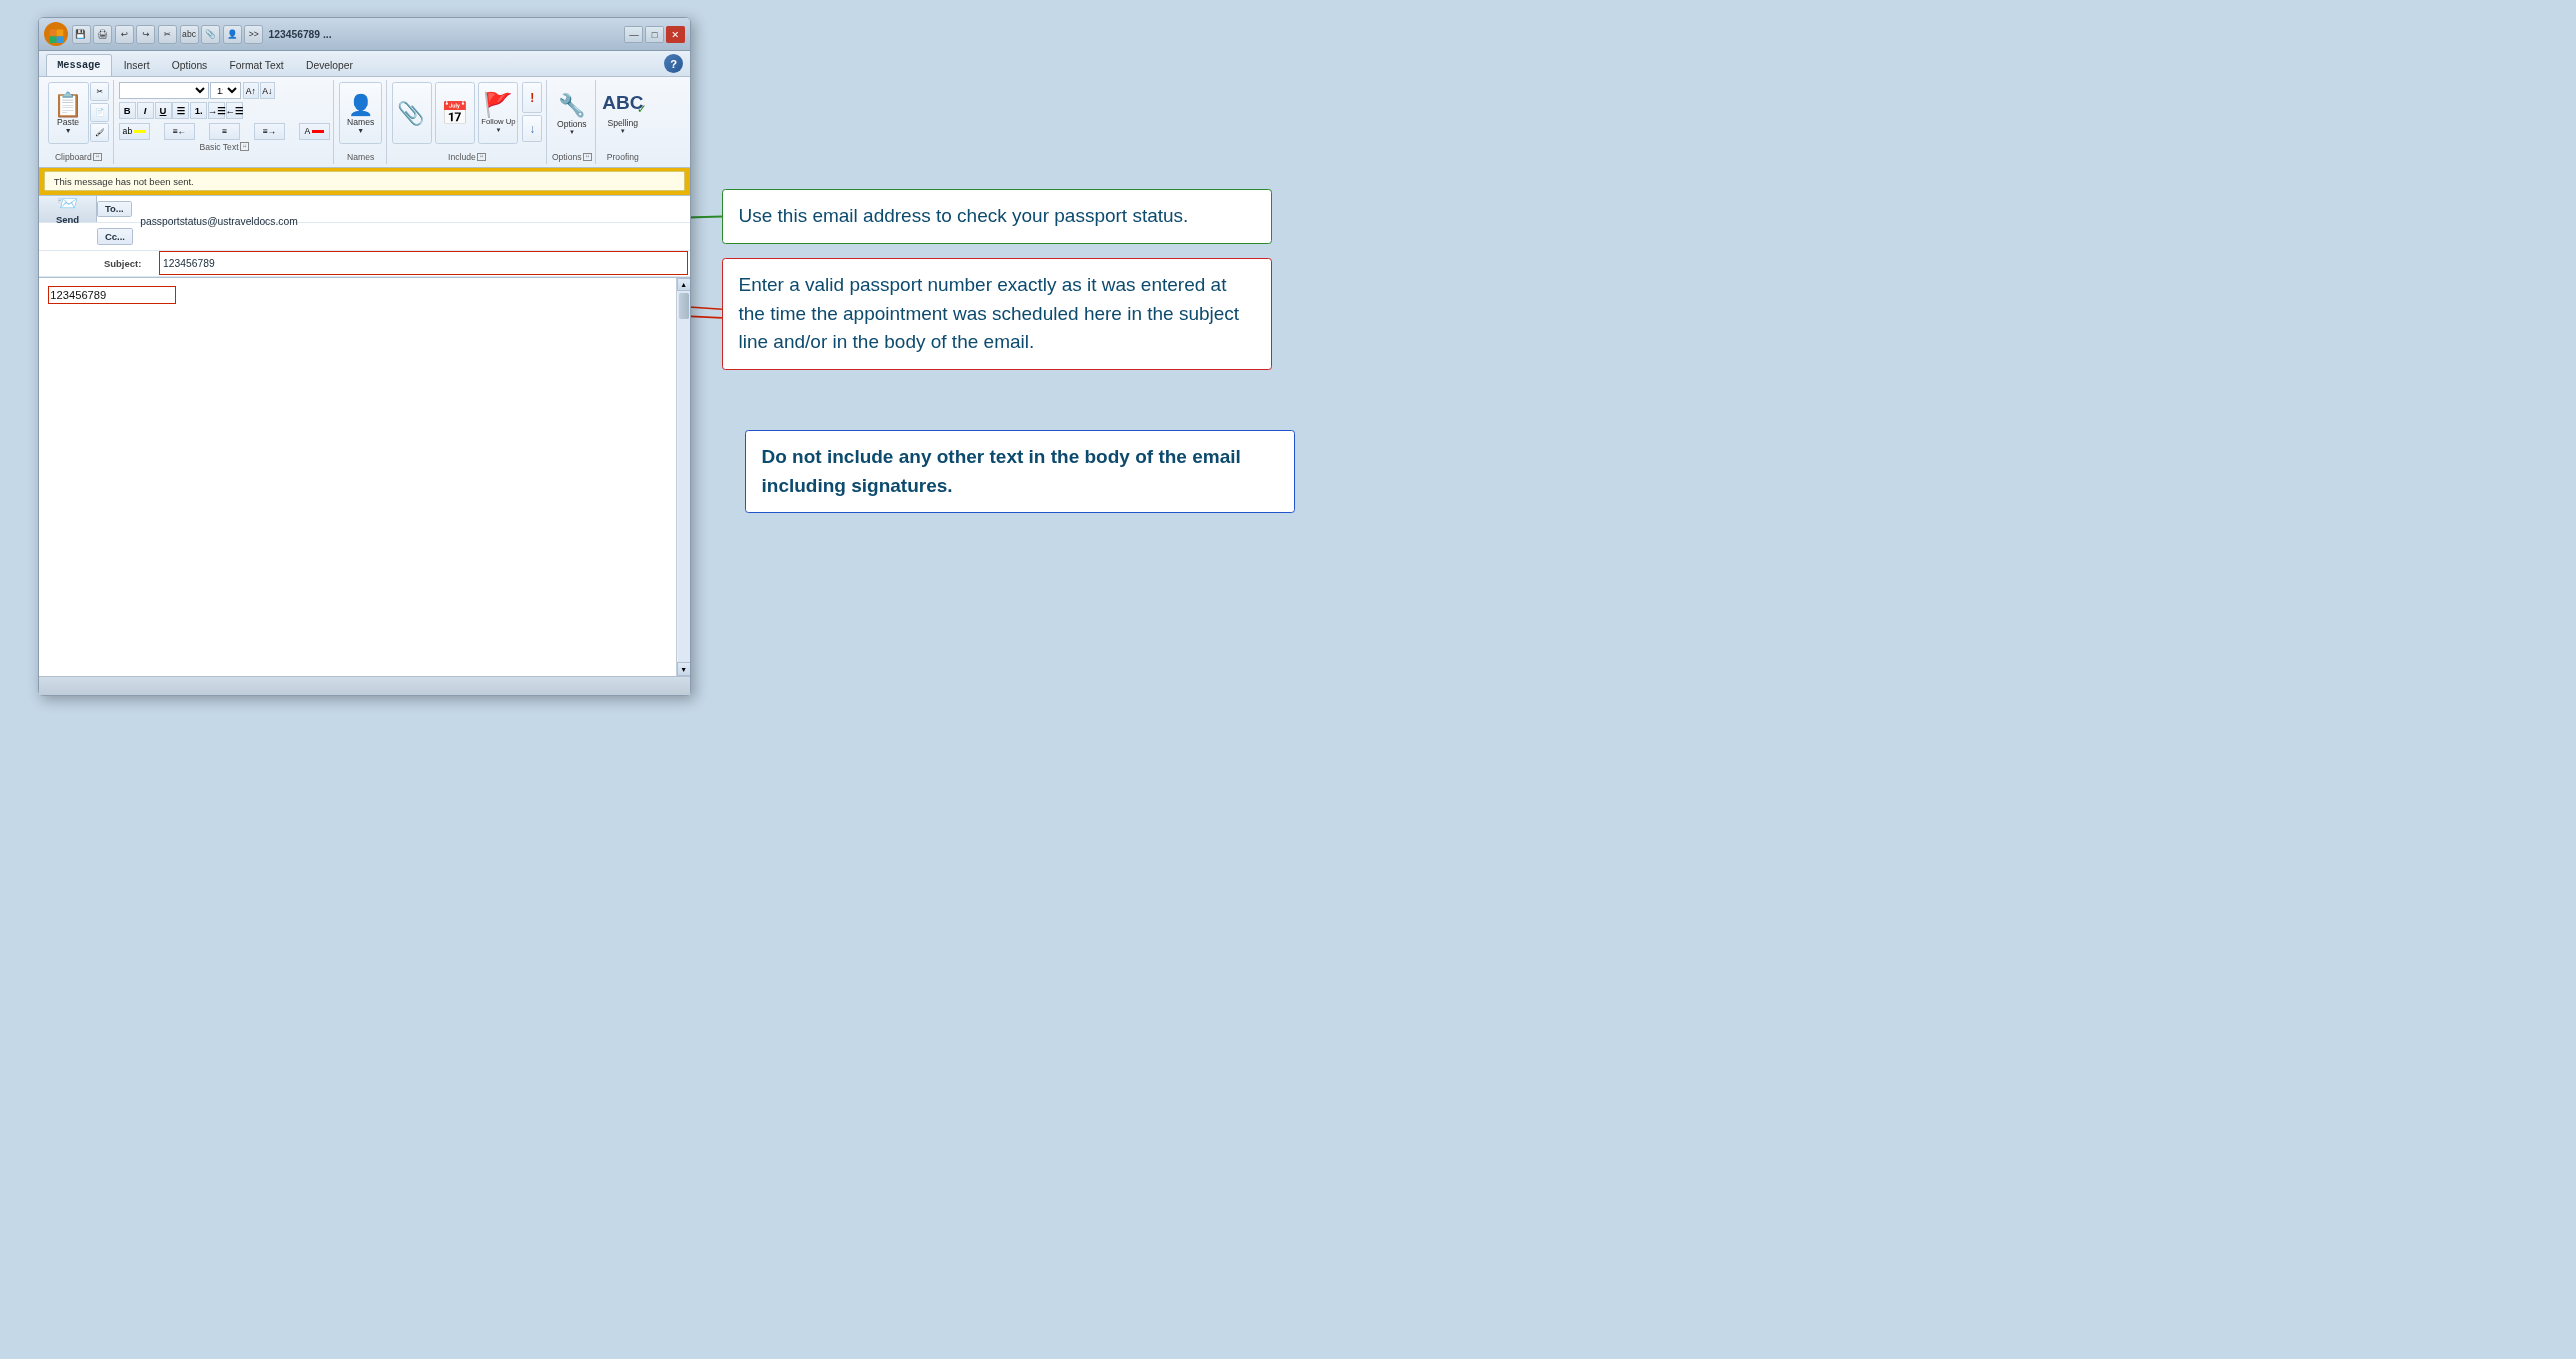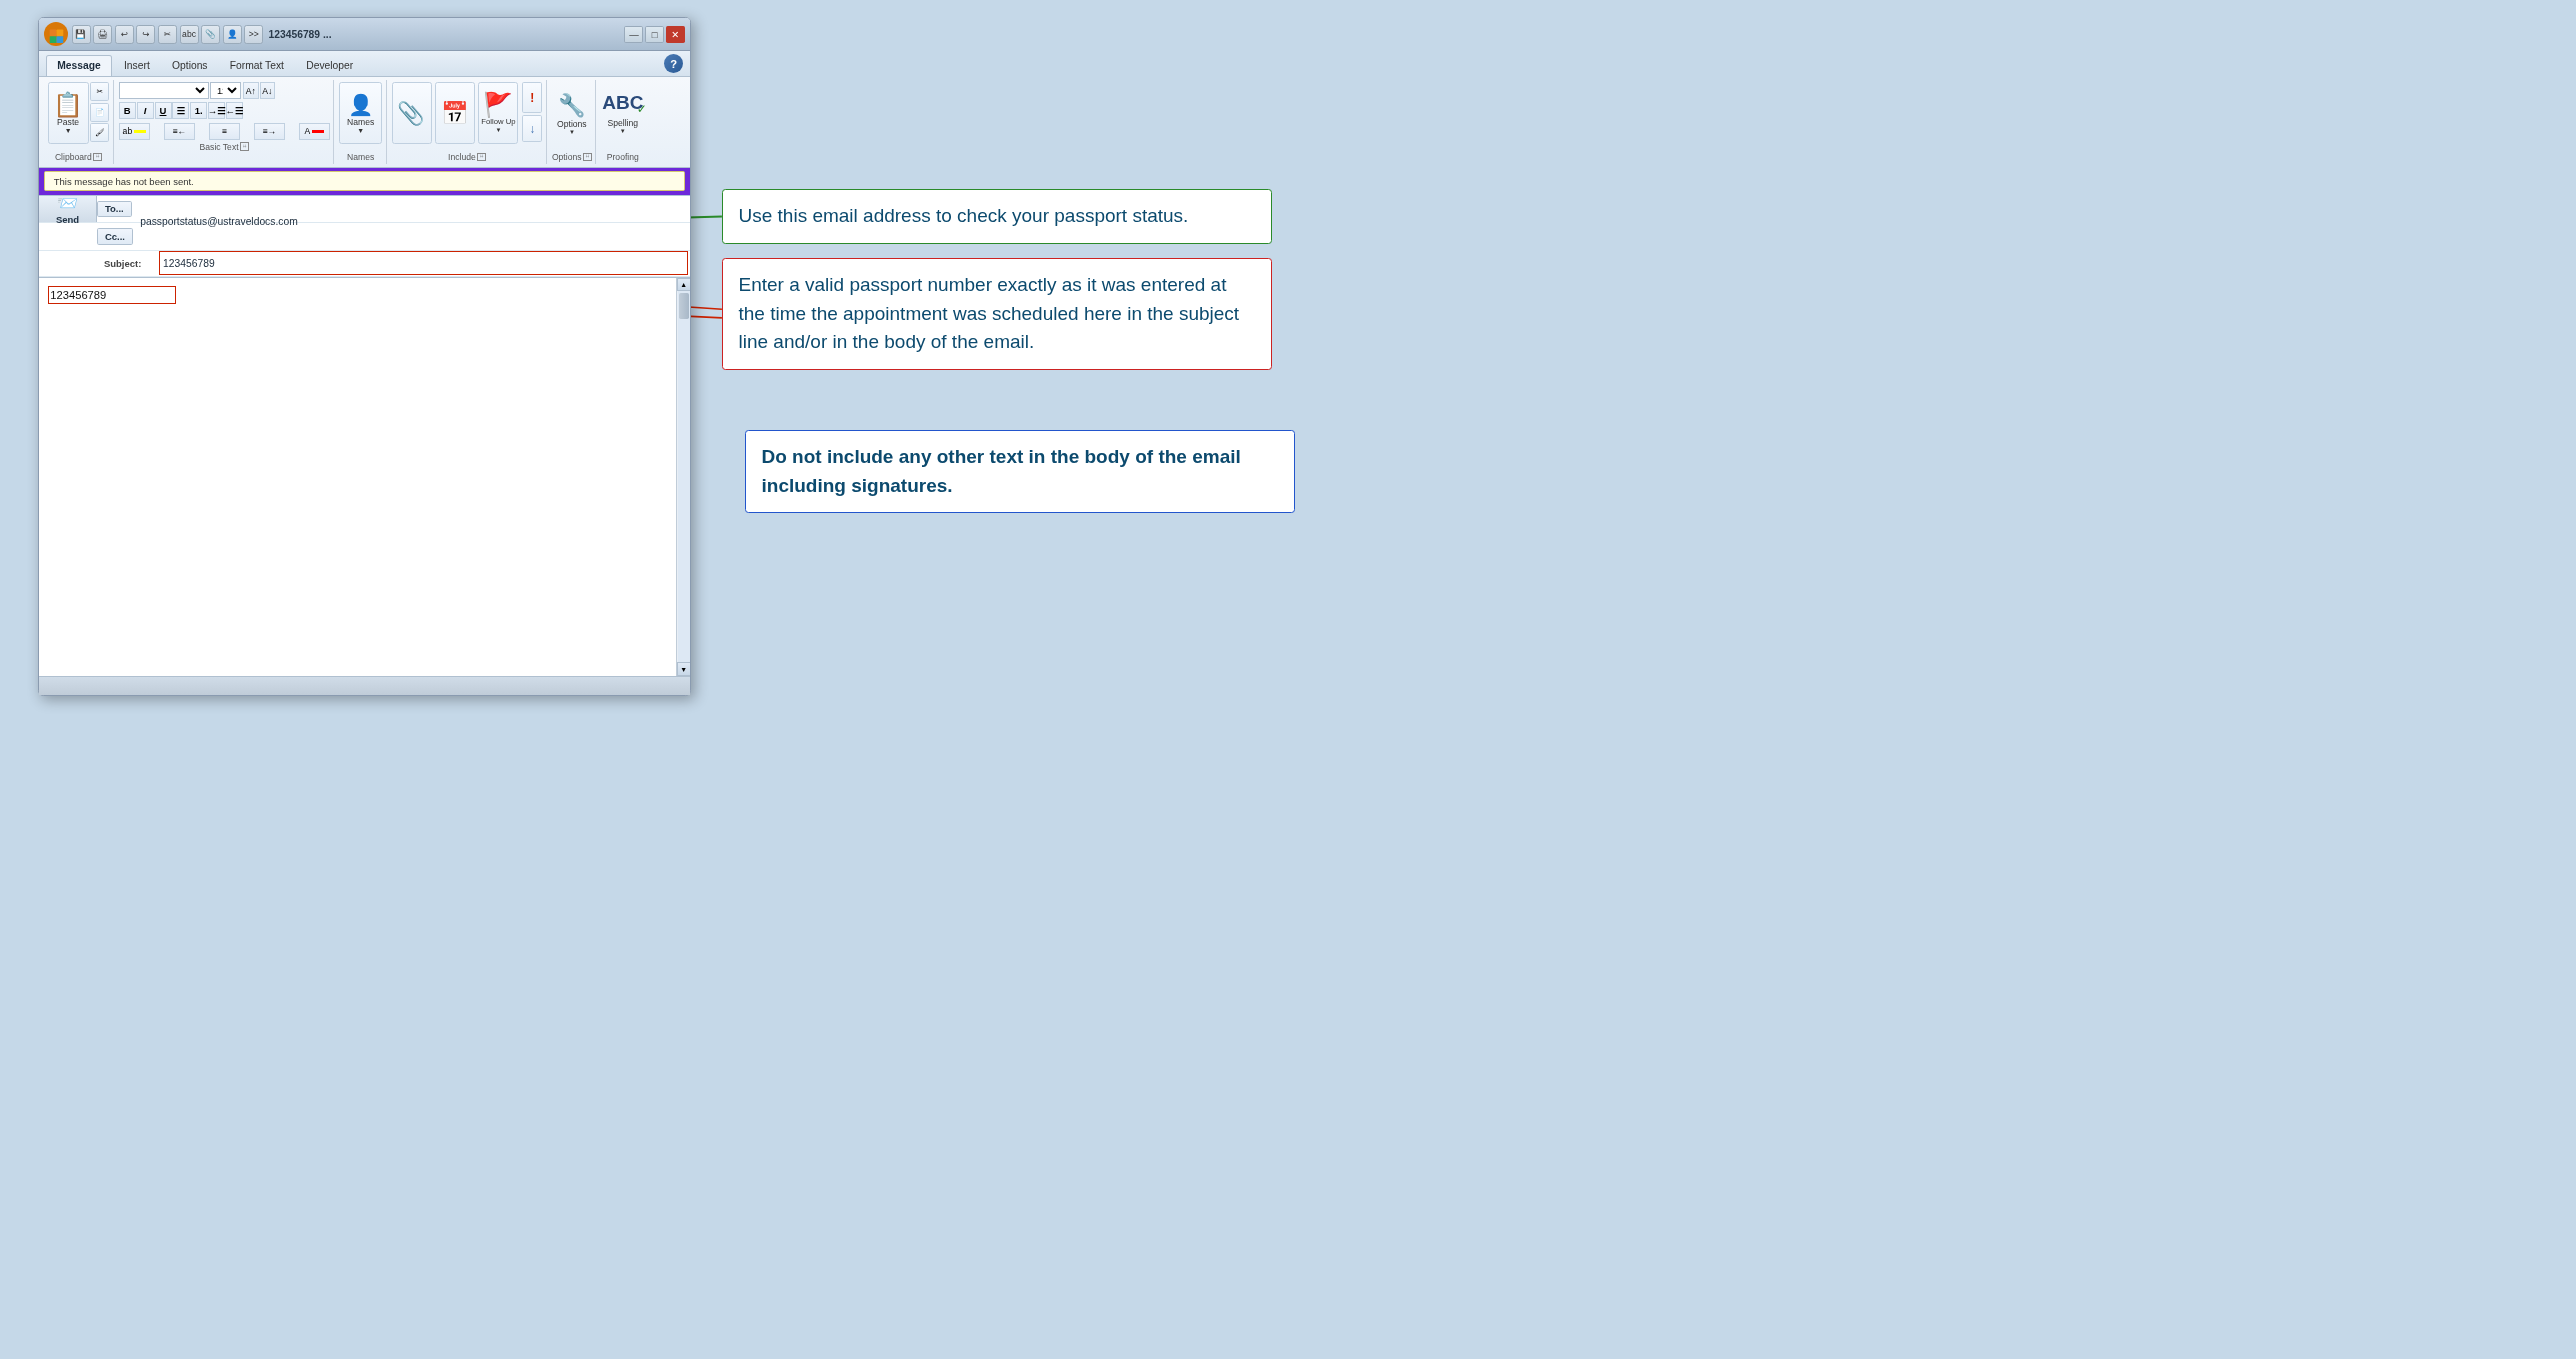--- a/index.html
+++ b/index.html
@@ -114,20 +114,21 @@
       cursor: pointer;
       border-radius: 2.6px 2.6px 0 0;
       margin-right: 1.7px;
     }
     .ribbon-tab.active {
       background: #f0f5fb;
       border: 0.9px solid #b0c0d0;
       border-bottom: none;
       font-weight: 600;
       color: #1a2a3a;
+      font-family: Liberation Mono, monospace;
     }
     .ribbon-help {
       margin-left: auto;
       width: 19px;
       height: 19px;
       background: linear-gradient(135deg, #4a7ab5, #2a5a95);
       border-radius: 50%;
       display: flex;
       align-items: center;
       justify-content: center;
@@ -421,21 +422,21 @@
       color: #333;
     }
     .spelling-icon {
       font-size: 19px;
       color: #2a4a7a;
       font-weight: bold;
     }
 
     
     .message-header {
-      background: #6d28d9;
+      background: #eab308;
       padding: 3.4px 5.2px;
       font-size: 9.5px;
       color: #445566;
       border-bottom: 0.9px solid #b0c4d8;
     }
     .not-sent-bar {
       background: #fffde8;
       border: 0.9px solid #d4c870;
       padding: 3.4px 8.6px;
       font-size: 9.5px;

